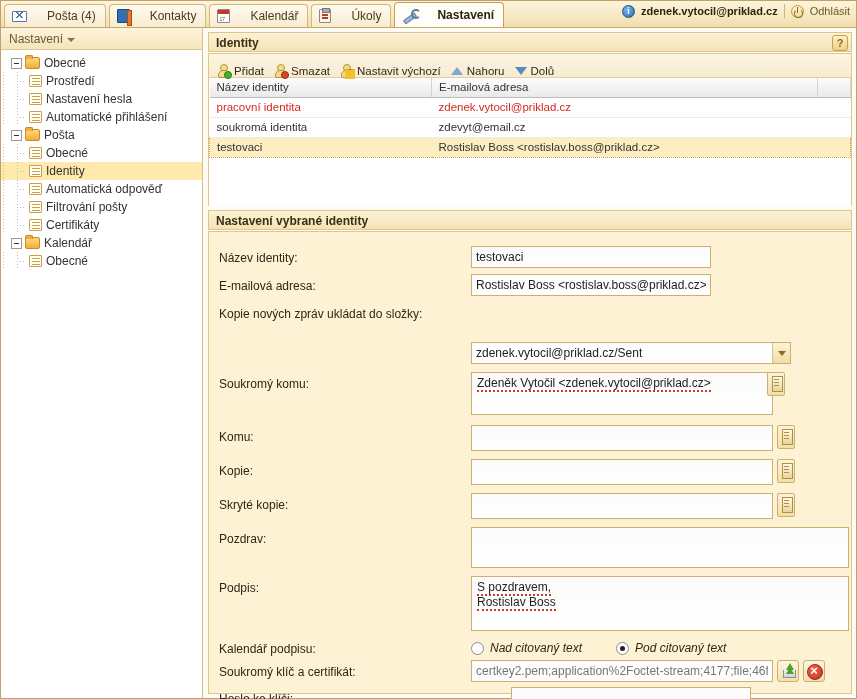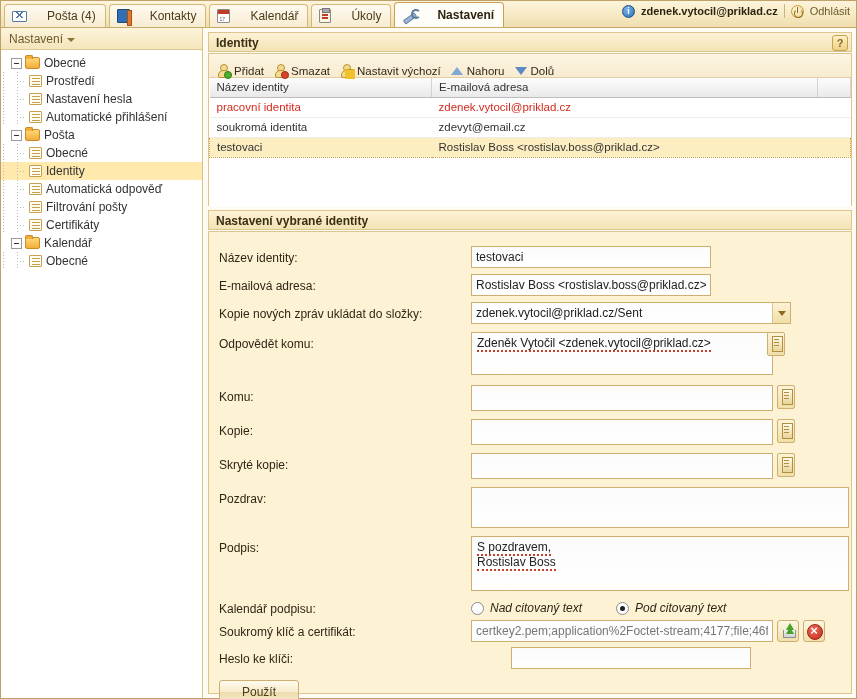--- a/index.html
+++ b/index.html
@@ -212,21 +212,21 @@
     border:1px solid #cdb071; padding:2px 4px; height:22px;
     outline:none;
   }
   input.tf.disabled { color:#777; background:#fdfdfd; }
   textarea.ta {
     font-family:"Liberation Sans", sans-serif; font-size:12px; color:#222;
     background: linear-gradient(to bottom, #fbfbfb, #ffffff);
     border:1px solid #cdb071; padding:2px 4px; resize:none; outline:none;
     overflow:hidden; line-height:15px;
   }
-  .sel-wrap { position:relative; }
+  .sel-wrap { position:relative;margin-top:40px; }
   select.sel {
     font-family:"Liberation Sans", sans-serif; font-size:12px; color:#222;
     background: linear-gradient(to bottom, #fdfdfd, #ffffff);
     border:1px solid #cdb071; height:22px; padding:1px 4px;
     appearance:none; -webkit-appearance:none; outline:none;
   }
   .sel-arrow {
     position:absolute; right:1px; top:1px; width:18px; height:20px;
     background: linear-gradient(to bottom, #fdf3d6, #f0dea6);
     border-left:1px solid #d9c48d; display:flex; align-items:center; justify-content:center;
@@ -497,21 +497,21 @@
               <option>zdenek.vytocil@priklad.cz/Sent</option>
             </select>
             <span class="sel-arrow">
                 <i></i>
               </span>
           </div>
         </div>
       </div>
 
       <div class="frow" style="margin-top:8px;">
-        <div class="flabel">Odpovědět komu:</div>
+        <div class="flabel">Soukromý komu:</div>
         <div class="fctl">
           <div style="position:relative;width:292px;height:43px;">
             <div style="position:absolute;left:0;top:0;width:302px;height:43px;background:linear-gradient(to bottom,#fbfbfb,#fff);border:1px solid #cdb071;padding:3px 5px;font-size:12px;color:#222;">
               <span class="spell">Zdeněk Vytočil &lt;zdenek.vytocil@priklad.cz&gt;</span>
             </div>
           </div>
           <span class="picker" style="height:24px"></span>
         </div>
       </div>
 

